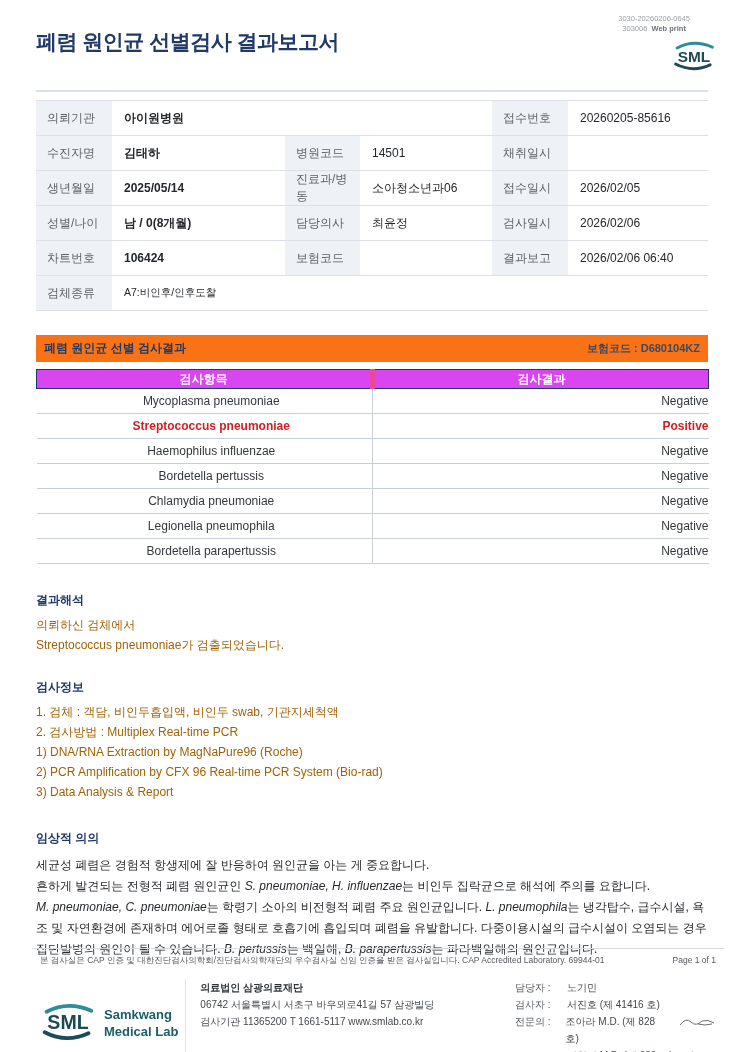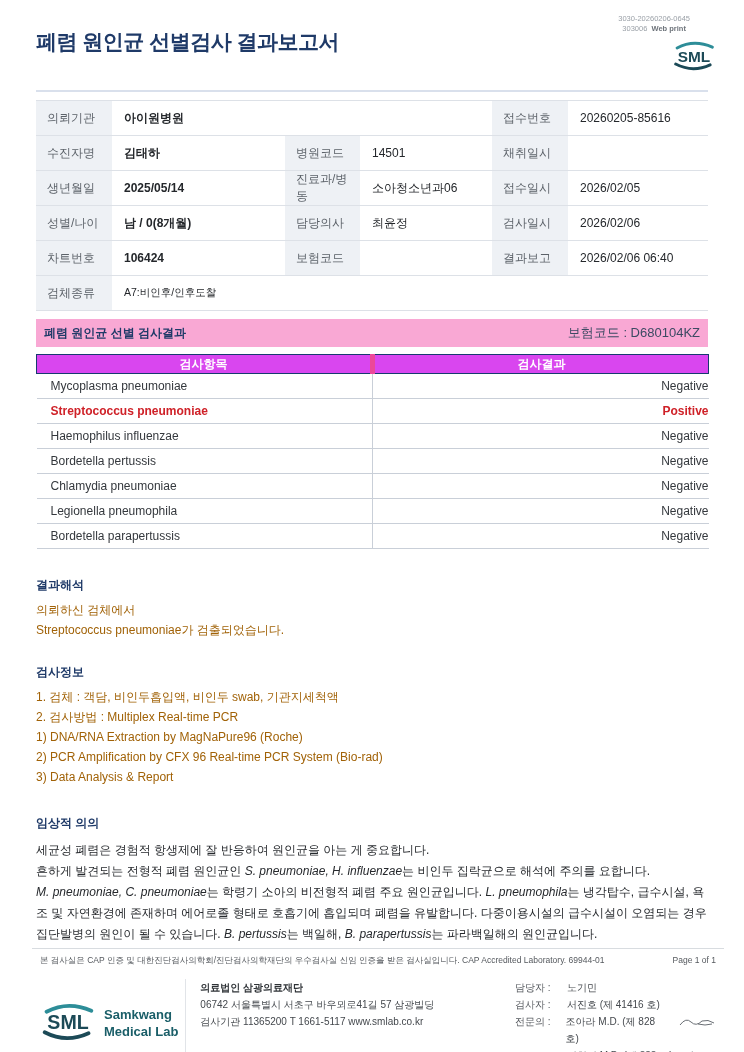--- a/index.html
+++ b/index.html
@@ -20,29 +20,29 @@
   
   table.info { width:672px; margin:8px auto 0 36px; border-collapse:collapse; table-layout:fixed; }
   table.info td { height:35px; border-top:1px solid #dde1e7; border-bottom:1px solid #dde1e7; font-size:12px; vertical-align:middle; }
   td.lbl { background:#eef1f5; color:#5c6269; font-size:11px; padding:0 11px; }
   td.lbl .j { display:block; width:100%; text-align:justify; text-align-last:justify; }
   td.val { padding-left:12px; color:#24272b; }
   td.val.b { font-weight:bold; }
   td.val.sm { font-size:10.5px; }
 
   
-  .section-bar { display:flex; justify-content:space-between; align-items:center; margin:8px 36px 0 36px; background:#f9a8d4; padding:5px 8px 5px 8px; }
+  .section-bar { display:flex; justify-content:space-between; align-items:center; margin:24px 36px 0 36px; background:#f97316; padding:5px 8px 5px 8px; }
   .section-title { font-size:12px; font-weight:bold; color:#1f3a68; }
-  .ins-code { font-size:13px; color:#3c4a63; }
+  .ins-code { font-size:11px; color:#3c4a63;font-weight:bold; }
 
   
   table.results { width:672px; margin:7px auto 0 36px; border-collapse:collapse; table-layout:fixed; }
   table.results th { background:#d946ef; color:#fff; font-size:12px; font-weight:bold; height:19px; border:1px solid #173a6f; }
   table.results th + th { border-left:5px solid #ec4899; }
-  table.results td { height:25px; font-size:12px; border:1px solid #c9cfd8; border-left:none; border-right:none; color:#34383d; }
+  table.results td { height:25px; font-size:12px; border:1px solid #c9cfd8; border-left:none; border-right:none; color:#34383d;text-align:center; }
   table.results td.name { padding-left:14px; border-right:1px solid #c9cfd8; }
   table.results td.res { text-align:right; }
   table.results tr.positive td { color:#cf2128; font-weight:bold; }
 
   
   .sec { margin:0 36px; }
   .sec h3 { font-size:12px; font-weight:bold; color:#1f3a68; }
   .sec .line { font-size:12px; line-height:20px; color:#a16207; }
   .sec-interp { margin-top:28px; }
   .sec-interp h3 { margin-bottom:6px; }

